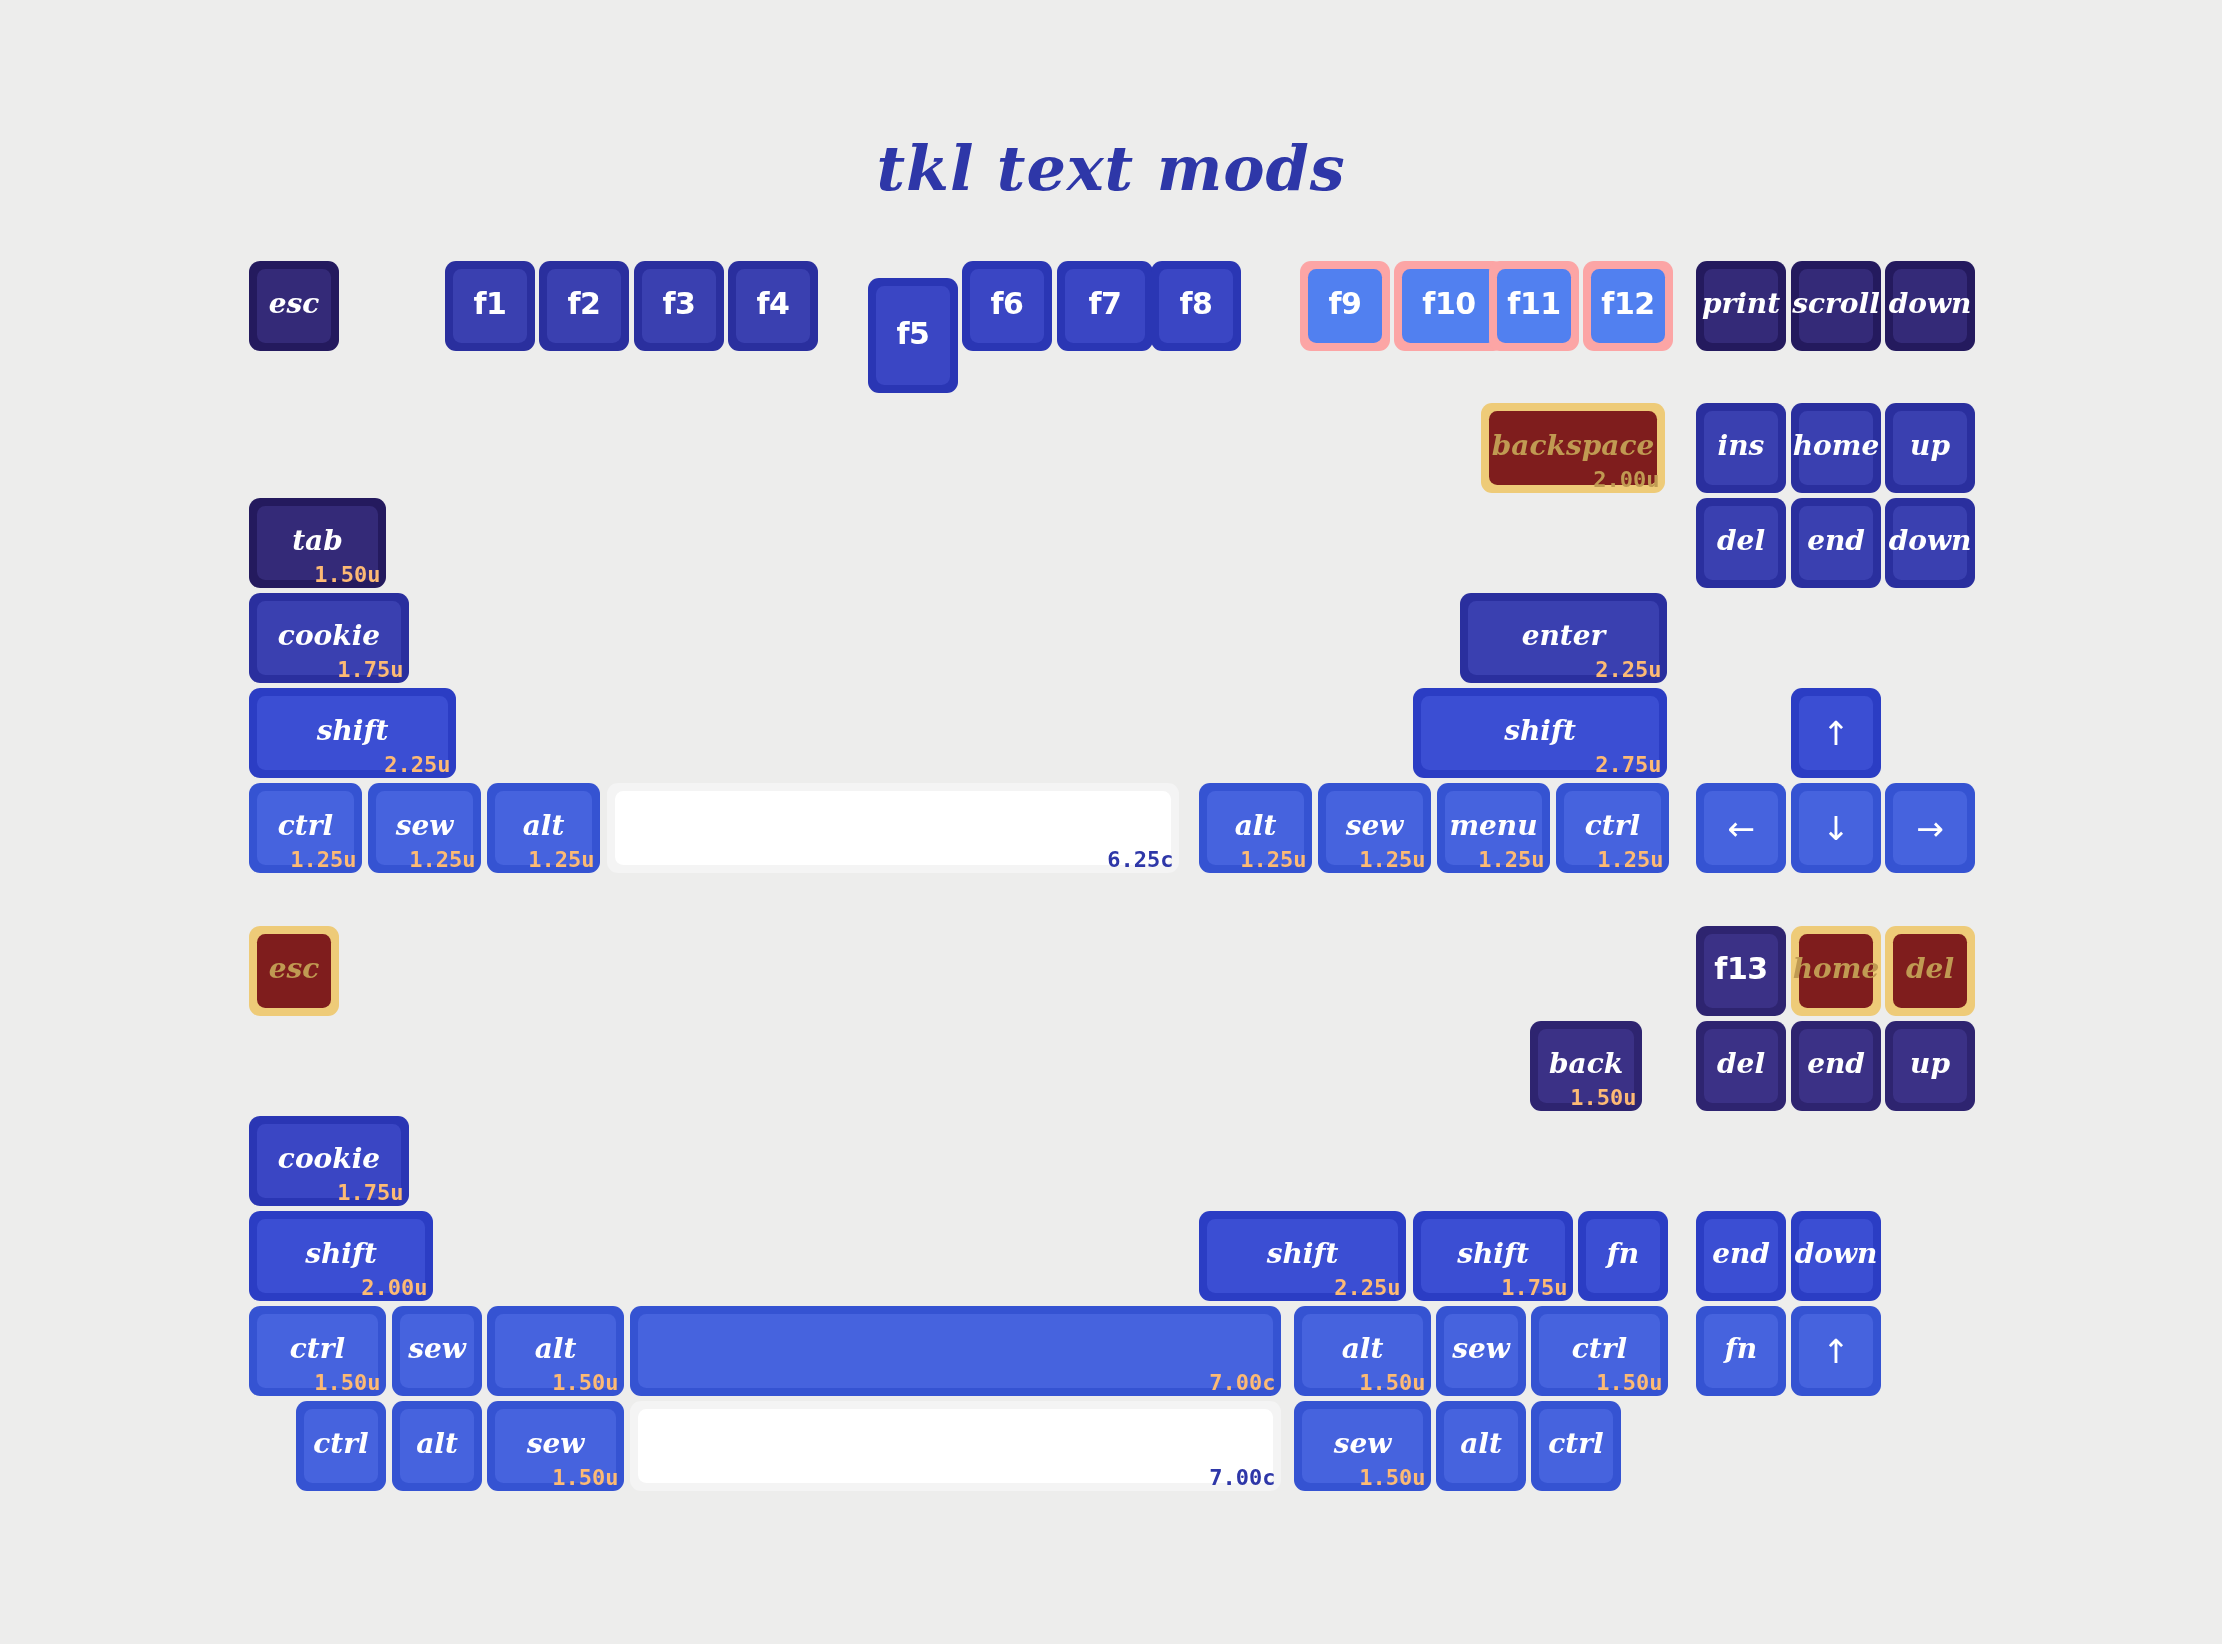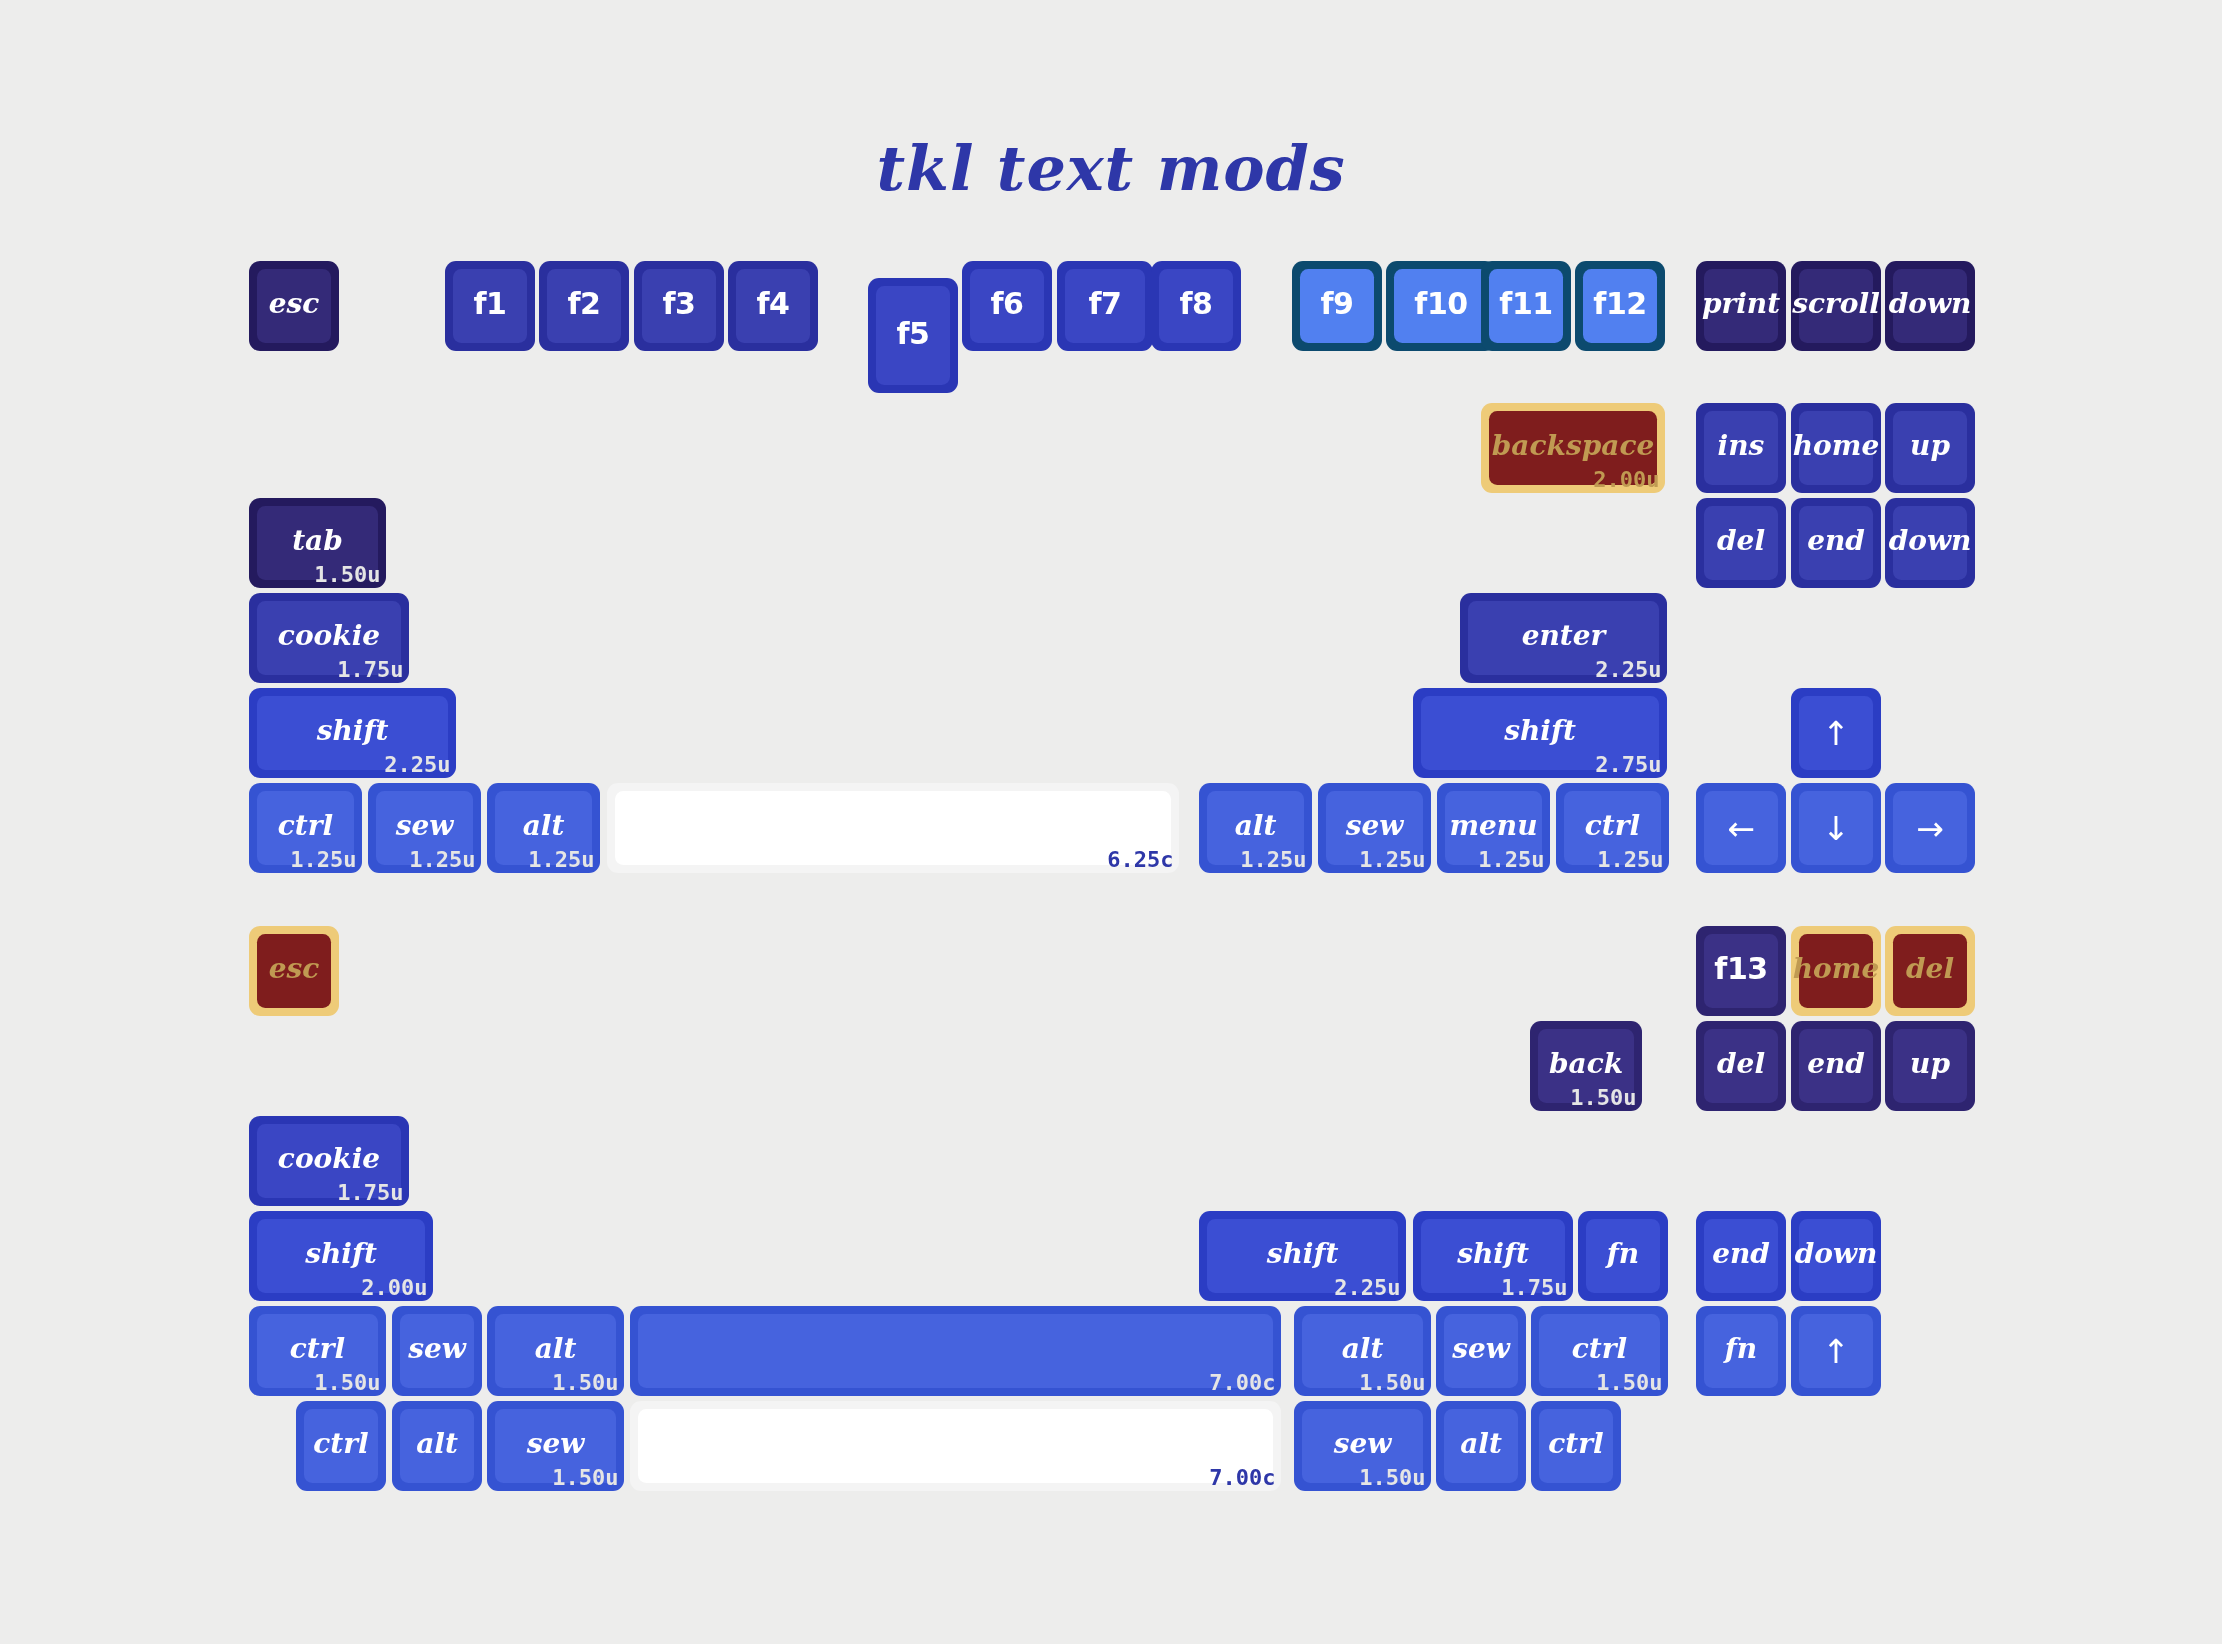--- a/index.html
+++ b/index.html
@@ -67,37 +67,37 @@
   }
   .size{
     position:absolute;
     right:5.5px;
     bottom:1.8px;
     font-family:"DejaVu Sans Mono", monospace;
     font-style:normal;
     font-weight:700;
     font-size:22px;
     line-height:1;
-    color:#e5e5e5;
+    color:#fdba74;
   }
 
   
   .t-navy      { background:#241a5e; }
   .t-navy  .cap{ background:#342a78; }
   .t-navy2     { background:#2e2470; }
   .t-navy2 .cap{ background:#3b3186; }
   .t-blue1     { background:#2a2f9e; }
   .t-blue1 .cap{ background:#3a40b0; }
   .t-blue2     { background:#2a36b4; }
   .t-blue2 .cap{ background:#3a46c4; }
   .t-blue3     { background:#2b3dc4; }
   .t-blue3 .cap{ background:#3b4ed3; }
   .t-blue4     { background:#3553d2; }
   .t-blue4 .cap{ background:#4663de; }
-  .t-blue5     { background:#0c4a6e; }
+  .t-blue5     { background:#fca5a5;margin-left:8px; }
   .t-blue5 .cap{ background:#5180f0; }
   .t-tan       { background:#eecb78; }
   .t-tan   .cap{ background:#7f1d1d; }
   .t-tan   .legend{ color:#c09a52; }
   .t-tan   .size  { color:#c09a52; }
   .t-white     { background:#f4f4f4; }
   .t-white .cap{ background:#ffffff; }
   .t-white .size  { color:#2e37a8; }
 </style>
 </head>

